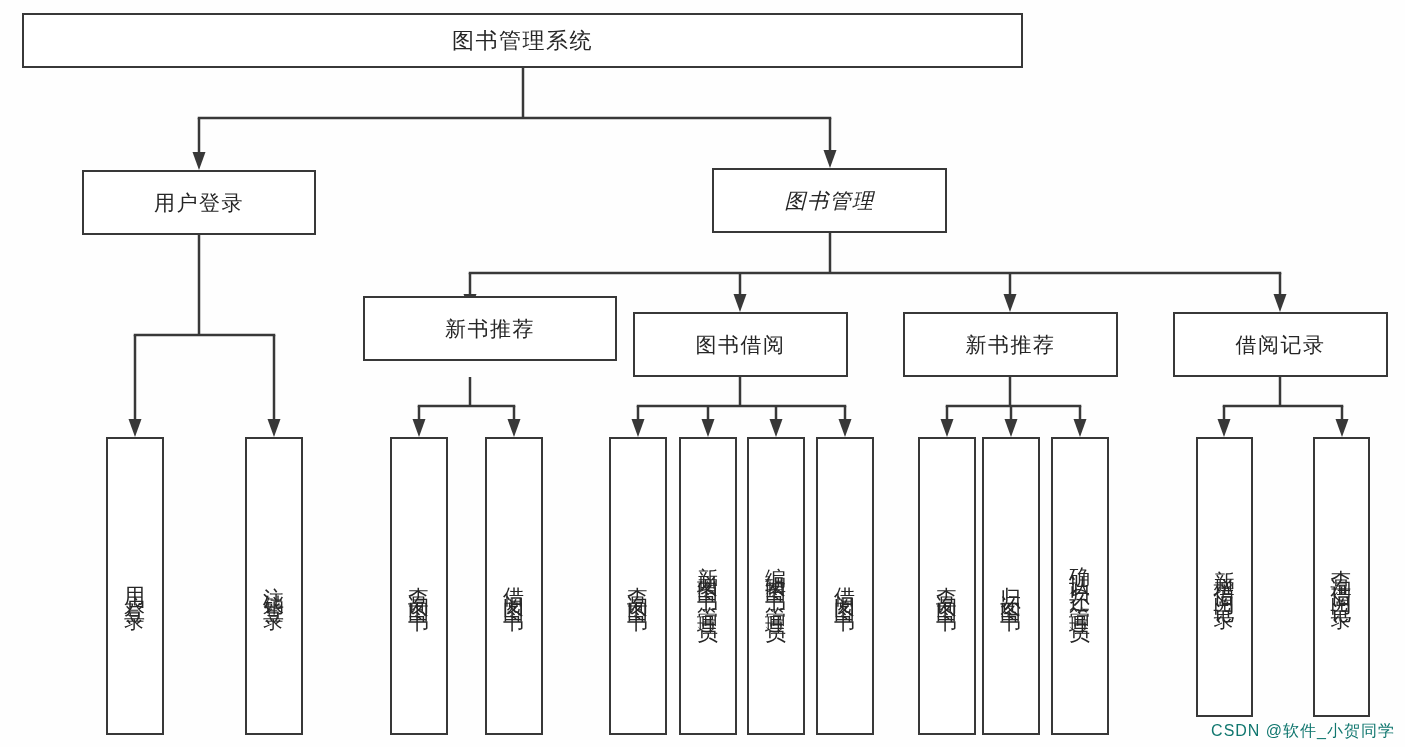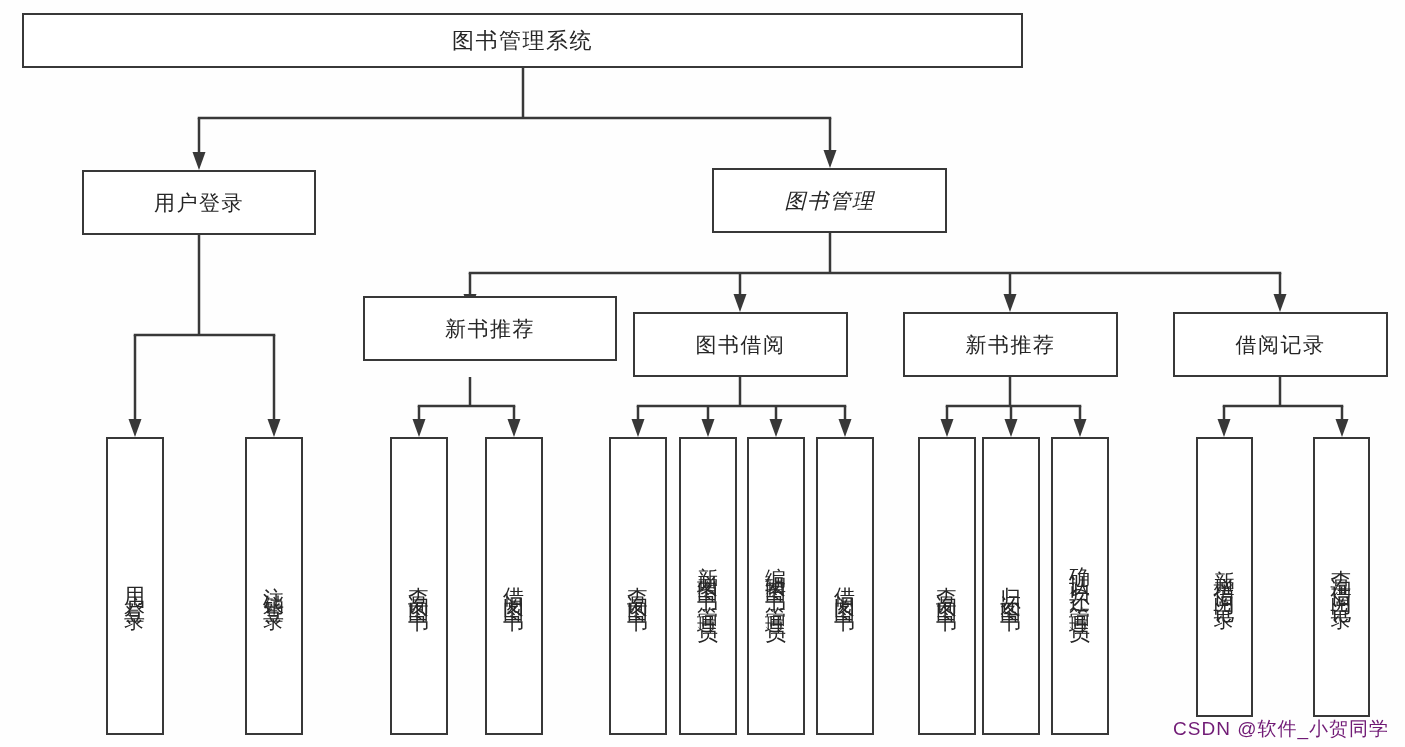--- a/index.html
+++ b/index.html
@@ -49,23 +49,23 @@
   .l-bb-add{left:679px;}
   .l-bb-edit{left:747px;}
   .l-bb-borrow{left:816px;}
   .l-cb-query{left:918px;}
   .l-cb-return{left:982px;}
   .l-cb-confirm{left:1051px;}
   .l-br-add{left:1196px;width:57px;height:280px;}
   .l-br-query{left:1313px;width:57px;height:280px;}
   .watermark{
     position:absolute;
-    right:16px;bottom:5px;
-    font-size:19px;
-    color:#701a75;
+    right:10px;bottom:5px;
+    font-size:16px;
+    color:#0f766e;
     letter-spacing:1px;
     z-index:2;
     white-space:nowrap;
   }
 </style>
 </head>
 <body>
 
 <div id="stage">
 

